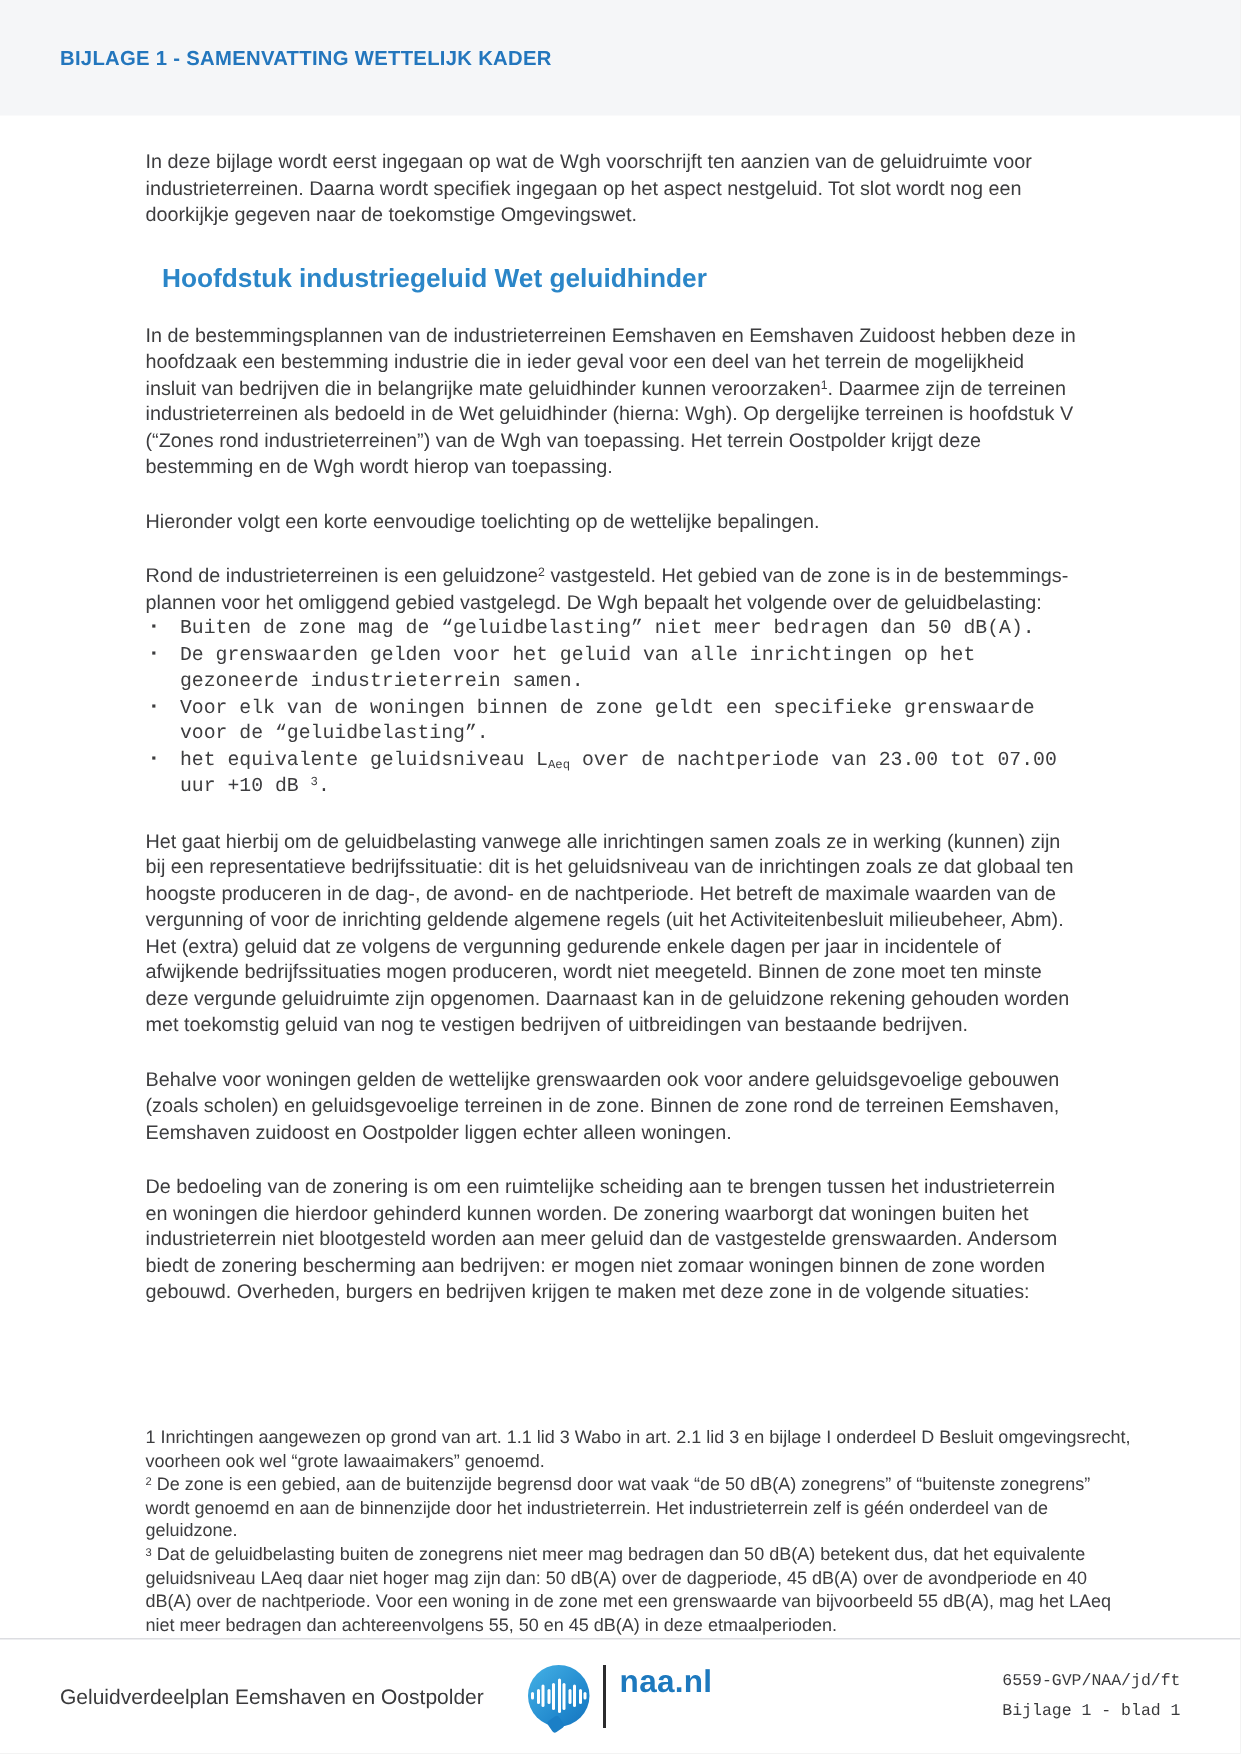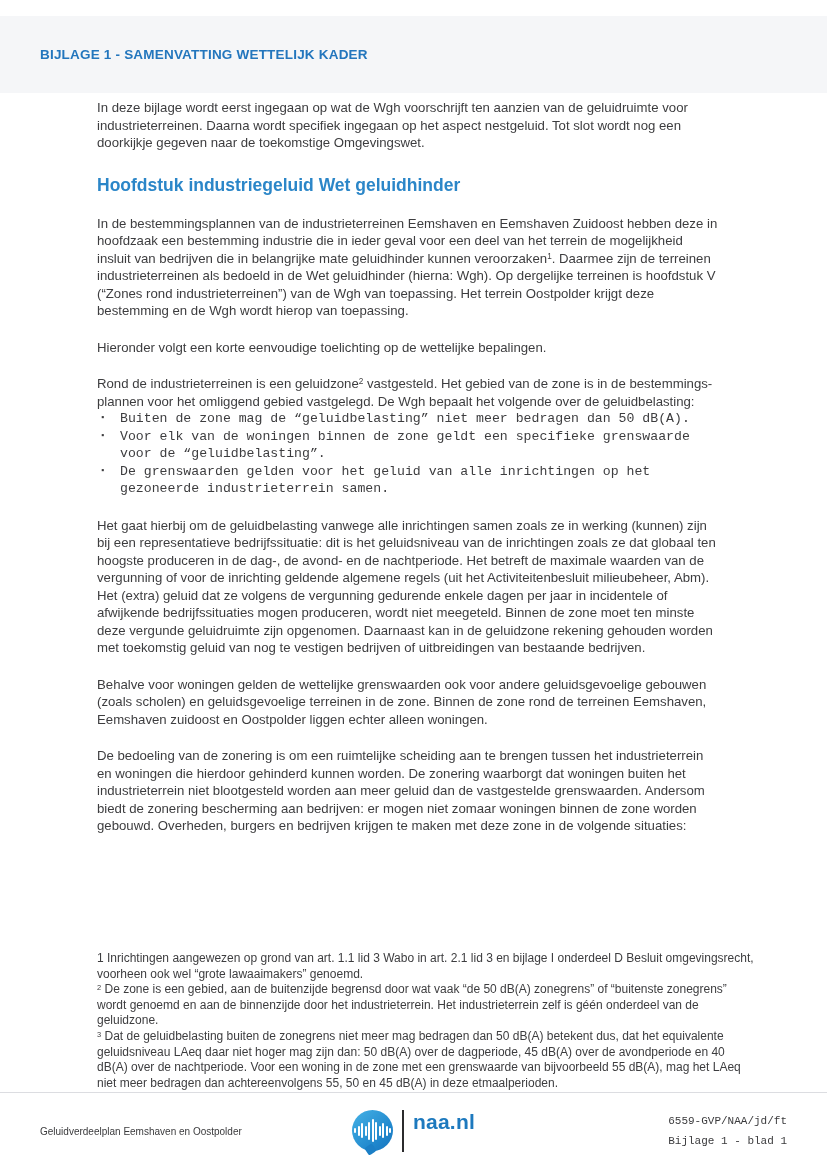--- a/index.html
+++ b/index.html
@@ -18,39 +18,39 @@
     position:relative;
     width:827px;height:1169px;
     margin:0 auto;
     background:#ffffff;
     font-family:"Liberation Sans", sans-serif;
     color:var(--body-text);
     overflow:hidden;
   }
   
   .header-band{
-    position:absolute;top:16px;left:0;right:0;height:77px;
+    position:absolute;top:0;left:0;right:0;height:77px;
     background:var(--header-bg);
     display:flex;align-items:center;
   }
   .header-title{
     margin-left:40px;
     font-size:13.5px;font-weight:bold;
     color:var(--header-blue);
     letter-spacing:.2px;
   }
   
   .content{
     position:absolute;left:97px;top:99px;width:623px;
     font-size:13.2px;line-height:17.5px;
   }
   .content p{margin:19px 0 0;}
   .content p:first-child{margin-top:0;}
   h2.section-heading{
-    margin:23px 0 10px;
+    margin:23px 11px 10px;
     font-size:17.5px;line-height:21px;
     font-weight:bold;
     color:var(--heading-blue);
   }
   ul.bullet-list{margin:0;padding:0;list-style:none;}
   ul.bullet-list li{position:relative;padding-left:23px;font-family:Liberation Mono, monospace;}
   ul.bullet-list li::before{
     content:"▪";
     position:absolute;left:3px;top:0;
     font-size:8.5px;line-height:17.5px;
@@ -64,21 +64,21 @@
     font-size:12px;line-height:15.6px;
   }
   .footnotes p{margin:0;}
   
   .footer{
     position:absolute;left:0;right:0;bottom:0;height:77px;
     border-top:1px solid var(--divider);
     display:flex;align-items:center;
     padding:0 40px;
   }
-  .footer-left{flex:1;font-size:10px;color:#3a3a3c;}
+  .footer-left{flex:1;font-size:14px;color:#3a3a3c;}
   .footer-right{flex:1;font-size:11px;color:#3a3a3c;text-align:right;line-height:20px;font-family:Liberation Mono, monospace;}
   .footer-logo{display:flex;align-items:flex-start;gap:9px;}
   .logo-circle{
     position:relative;width:41px;height:41px;border-radius:50%;
     background:linear-gradient(135deg,#45b2e6 0%,#1f86cc 70%,#1673bd 100%);
     display:flex;align-items:center;justify-content:center;gap:1.5px;
   }
   .logo-circle::after{
     content:"";position:absolute;bottom:-3px;left:14px;
     width:9px;height:9px;border-radius:2px;
@@ -107,25 +107,26 @@
 
     <h2 class="section-heading">Hoofdstuk industriegeluid Wet geluidhinder</h2>
 
     <p>In de bestemmingsplannen van de industrieterreinen Eemshaven en Eemshaven Zuidoost hebben deze in hoofdzaak een bestemming industrie die in ieder geval voor een deel van het terrein de mogelijkheid insluit van bedrijven die in belangrijke mate geluidhinder kunnen veroorzaken<sup>1</sup>. Daarmee zijn de terreinen industrieterreinen als bedoeld in de Wet geluidhinder (hierna: Wgh). Op dergelijke terreinen is hoofdstuk V (“Zones rond industrieterreinen”) van de Wgh van toepassing. Het terrein Oostpolder krijgt deze bestemming en de Wgh wordt hierop van toepassing.</p>
 
     <p>Hieronder volgt een korte eenvoudige toelichting op de wettelijke bepalingen.</p>
 
     <p>Rond de industrieterreinen is een geluidzone<sup>2</sup> vastgesteld. Het gebied van de zone is in de bestemmings-plannen voor het omliggend gebied vastgelegd. De Wgh bepaalt het volgende over de geluidbelasting:</p>
     <ul class="bullet-list">
       <li>Buiten de zone mag de “geluidbelasting” niet meer bedragen dan 50 dB(A).</li>
+      <li>De grenswaarden gelden voor het geluid van alle inrichtingen op het gezoneerde industrieterrein samen.</li>
       <li>Voor elk van de woningen binnen de zone geldt een specifieke grenswaarde voor de “geluidbelasting”.</li>
-      <li>De grenswaarden gelden voor het geluid van alle inrichtingen op het gezoneerde industrieterrein samen.</li>
     </ul>
 
     <ul class="bullet-list">
+      <li>het equivalente geluidsniveau L<sub>Aeq</sub> over de nachtperiode van 23.00 tot 07.00 uur +10 dB <sup>3</sup>.</li>
     </ul>
 
     <p>Het gaat hierbij om de geluidbelasting vanwege alle inrichtingen samen zoals ze in werking (kunnen) zijn bij een representatieve bedrijfssituatie: dit is het geluidsniveau van de inrichtingen zoals ze dat globaal ten hoogste produceren in de dag-, de avond- en de nachtperiode. Het betreft de maximale waarden van de vergunning of voor de inrichting geldende algemene regels (uit het Activiteitenbesluit milieubeheer, Abm). Het (extra) geluid dat ze volgens de vergunning gedurende enkele dagen per jaar in incidentele of afwijkende bedrijfssituaties mogen produceren, wordt niet meegeteld. Binnen de zone moet ten minste deze vergunde geluidruimte zijn opgenomen. Daarnaast kan in de geluidzone rekening gehouden worden met toekomstig geluid van nog te vestigen bedrijven of uitbreidingen van bestaande bedrijven.</p>
 
     <p>Behalve voor woningen gelden de wettelijke grenswaarden ook voor andere geluidsgevoelige gebouwen (zoals scholen) en geluidsgevoelige terreinen in de zone. Binnen de zone rond de terreinen Eemshaven, Eemshaven zuidoost en Oostpolder liggen echter alleen woningen.</p>
 
     <p>De bedoeling van de zonering is om een ruimtelijke scheiding aan te brengen tussen het industrieterrein en woningen die hierdoor gehinderd kunnen worden.  De zonering waarborgt dat woningen buiten het industrieterrein niet blootgesteld worden aan meer geluid dan de vastgestelde grenswaarden. Andersom biedt de zonering bescherming aan bedrijven: er mogen niet zomaar woningen binnen de zone worden gebouwd. Overheden, burgers en bedrijven krijgen te maken met deze zone in de volgende situaties:</p>
   </div>
 
   <div class="footnotes">

